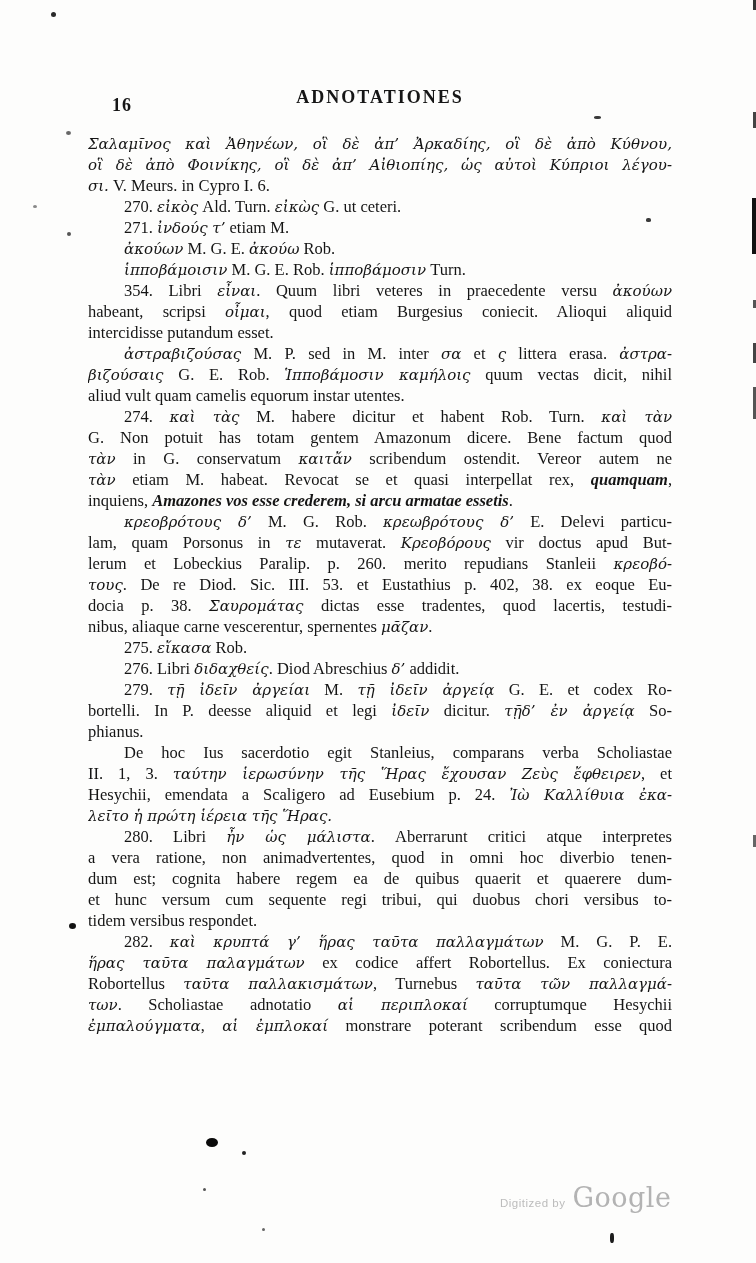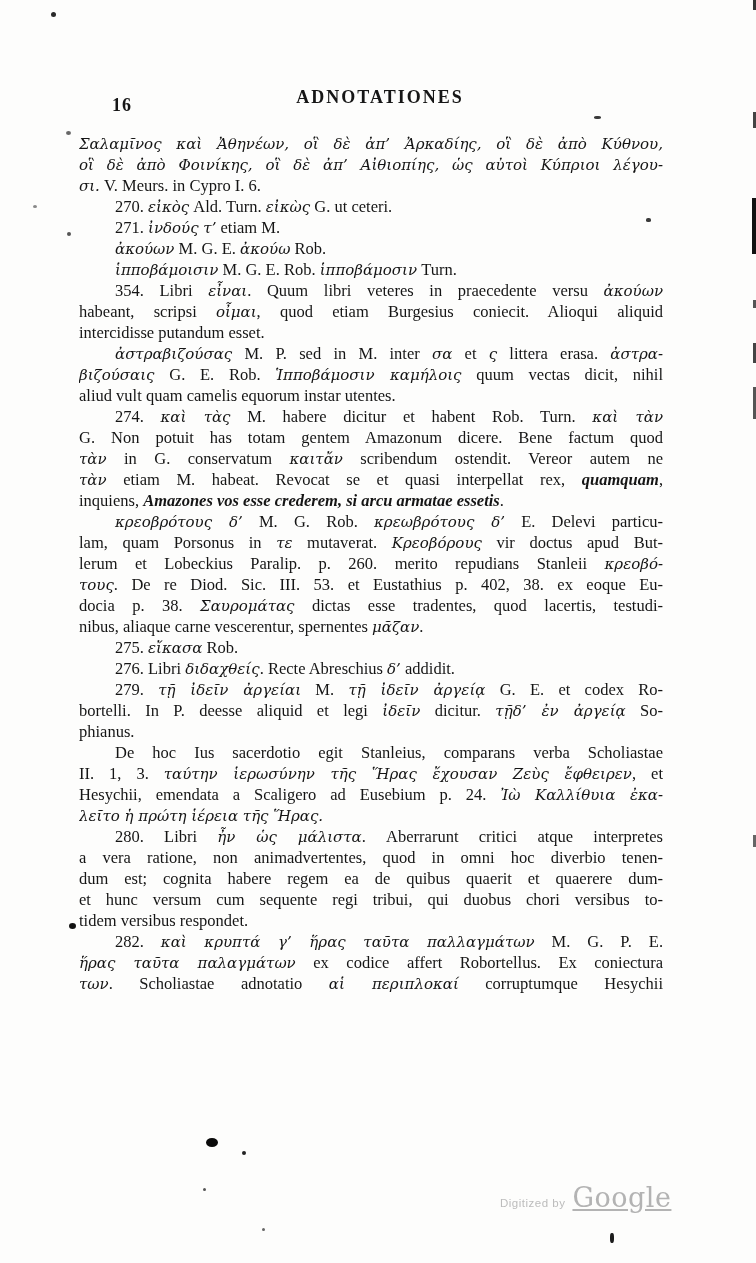--- a/index.html
+++ b/index.html
@@ -18,21 +18,21 @@
   .page-num {
     position: absolute; top: 95px; left: 112px;
     font-size: 18px; font-weight: bold; letter-spacing: 1px;
   }
   .running-header {
     position: absolute; top: 87px; left: 88px; width: 584px;
     text-align: center;
     font-size: 18px; font-weight: bold; letter-spacing: 2px;
   }
   .text-block {
-    position: absolute; top: 133px; left: 79px; width: 584px;
+    position: absolute; top: 133px; left: 88px; width: 584px;
     font-size: 16.5px; line-height: 21px; color: #151515;
   }
   .line { height: 21px; overflow: hidden; text-align: left; }
   .line.just { text-align: justify; text-align-last: justify; }
   .line.ind { text-indent: 36px; }
   span.n { font-style: normal; }
   span.g {
     font-family: "DejaVu Serif", serif;
     font-style: italic;
     font-size: 15px;
@@ -42,21 +42,21 @@
     position: absolute; top: 1182px; left: 500px;
     white-space: nowrap;
     display: flex; align-items: baseline; gap: 7px;
   }
   .wm-prefix {
     font-family: "Liberation Sans", sans-serif;
     font-size: 11.5px; color: #bcbcbc; letter-spacing: 0.5px; text-align: right;
   }
   .wm-logo {
     font-family: "DejaVu Serif", serif;
-    font-size: 27px; color: #b3b3b3; letter-spacing: 0.5px; text-decoration: underline;
+    font-size: 27px; color: #b3b3b3; letter-spacing: 0.5px;
   }
   .speck { position: absolute; }
 </style>
 </head>
 <body>
 
 <div class="page">
 
   <div class="page-num">16</div>
 
@@ -81,36 +81,38 @@
       <div class="line just"><span class="g">τὰν</span><span class="n"> in G. conservatum </span><span class="g">καιτἄν</span><span class="n"> scribendum ostendit. Vereor autem ne</span></div>
       <div class="line just"><span class="g">τὰν</span><span class="n"> etiam M. habeat. Revocat se et quasi interpellat rex, </span><span class="i">quamquam</span><span class="n">,</span></div>
       <div class="line"><span class="n">inquiens, </span><span class="i">Amazones vos esse crederem, si arcu armatae essetis</span><span class="n">.</span></div>
       <div class="line ind just"><span class="g">κρεοβρότους δ’</span><span class="n"> M. G. Rob. </span><span class="g">κρεωβρότους δ’</span><span class="n"> E. Delevi particu-</span></div>
       <div class="line just"><span class="n">lam, quam Porsonus in </span><span class="g">τε</span><span class="n"> mutaverat. </span><span class="g">Κρεοβόρους</span><span class="n"> vir doctus apud But-</span></div>
       <div class="line just"><span class="n">lerum et Lobeckius Paralip. p. 260. merito repudians Stanleii </span><span class="g">κρεοβό-</span></div>
       <div class="line just"><span class="g">τους</span><span class="n">. De re Diod. Sic. III. 53. et Eustathius p. 402, 38. ex eoque Eu-</span></div>
       <div class="line just"><span class="n">docia p. 38. </span><span class="g">Σαυρομάτας</span><span class="n"> dictas esse tradentes, quod lacertis, testudi-</span></div>
       <div class="line"><span class="n">nibus, aliaque carne vescerentur, spernentes </span><span class="g">μᾶζαν</span><span class="n">.</span></div>
       <div class="line ind"><span class="n">275. </span><span class="g">εἴκασα</span><span class="n"> Rob.</span></div>
-      <div class="line ind"><span class="n">276. Libri </span><span class="g">διδαχθείς</span><span class="n">. Recte Abreschius </span><span class="g">δ’</span><span class="n"> addidit.</span></div>
+      <div class="line ind"><span class="n">276. Libri </span><span class="g">διδαχθείς</span><span class="n">. Diod Abreschius </span><span class="g">δ’</span><span class="n"> addidit.</span></div>
       <div class="line ind just"><span class="n">279. </span><span class="g">τῇ ἰδεῖν ἀργείαι</span><span class="n"> M. </span><span class="g">τῇ ἰδεῖν ἀργείᾳ</span><span class="n"> G. E. et codex Ro-</span></div>
       <div class="line just"><span class="n">bortelli. In P. deesse aliquid et legi </span><span class="g">ἰδεῖν</span><span class="n"> dicitur. </span><span class="g">τῇδ’ ἐν ἀργείᾳ</span><span class="n"> So-</span></div>
       <div class="line"><span class="n">phianus.</span></div>
       <div class="line ind just"><span class="n">De hoc Ius sacerdotio egit Stanleius, comparans verba Scholiastae</span></div>
       <div class="line just"><span class="n">II. 1, 3. </span><span class="g">ταύτην ἱερωσύνην τῆς Ἥρας ἔχουσαν Ζεὺς ἔφθειρεν</span><span class="n">, et</span></div>
       <div class="line just"><span class="n">Hesychii, emendata a Scaligero ad Eusebium p. 24. </span><span class="g">Ἰὼ Καλλίθυια ἐκα-</span></div>
       <div class="line"><span class="g">λεῖτο ἡ πρώτη ἱέρεια τῆς Ἥρας.</span></div>
       <div class="line ind just"><span class="n">280. Libri </span><span class="g">ἦν ὡς μάλιστα</span><span class="n">. Aberrarunt critici atque interpretes</span></div>
       <div class="line just"><span class="n">a vera ratione, non animadvertentes, quod in omni hoc diverbio tenen-</span></div>
       <div class="line just"><span class="n">dum est; cognita habere regem ea de quibus quaerit et quaerere dum-</span></div>
       <div class="line just"><span class="n">et hunc versum cum sequente regi tribui, qui duobus chori versibus to-</span></div>
       <div class="line"><span class="n">tidem versibus respondet.</span></div>
       <div class="line ind just"><span class="n">282. </span><span class="g">καὶ κρυπτά γ’ ἥρας ταῦτα παλλαγμάτων</span><span class="n"> M. G. P. E.</span></div>
       <div class="line just"><span class="g">ἥρας ταῦτα παλαγμάτων</span><span class="n"> ex codice affert Robortellus. Ex coniectura</span></div>
+      <div class="line just"><span class="n">Robortellus </span><span class="g">ταῦτα παλλακισμάτων</span><span class="n">, Turnebus </span><span class="g">ταῦτα τῶν παλλαγμά-</span></div>
       <div class="line just"><span class="g">των</span><span class="n">. Scholiastae adnotatio </span><span class="g">αἱ περιπλοκαί</span><span class="n"> corruptumque Hesychii</span></div>
+      <div class="line just"><span class="g">ἐμπαλούγματα</span><span class="n">, </span><span class="g">αἱ ἐμπλοκαί</span><span class="n"> monstrare poterant scribendum esse quod</span></div>
     </div>
 
   <div class="watermark">
     <span class="wm-prefix">Digitized by</span>
     <span class="wm-logo">Google</span>
   </div>
 
 <div class="speck" style="left: 51px; top: 12px; width: 5px; height: 5px; background: rgb(42, 42, 42); border-radius: 50%;"></div>
     <div class="speck" style="left: 66px; top: 131px; width: 5px; height: 4px; background: rgb(102, 102, 102); border-radius: 50%;"></div>
     <div class="speck" style="left: 33px; top: 205px; width: 4px; height: 3px; background: rgb(136, 136, 136); border-radius: 50%;"></div>

